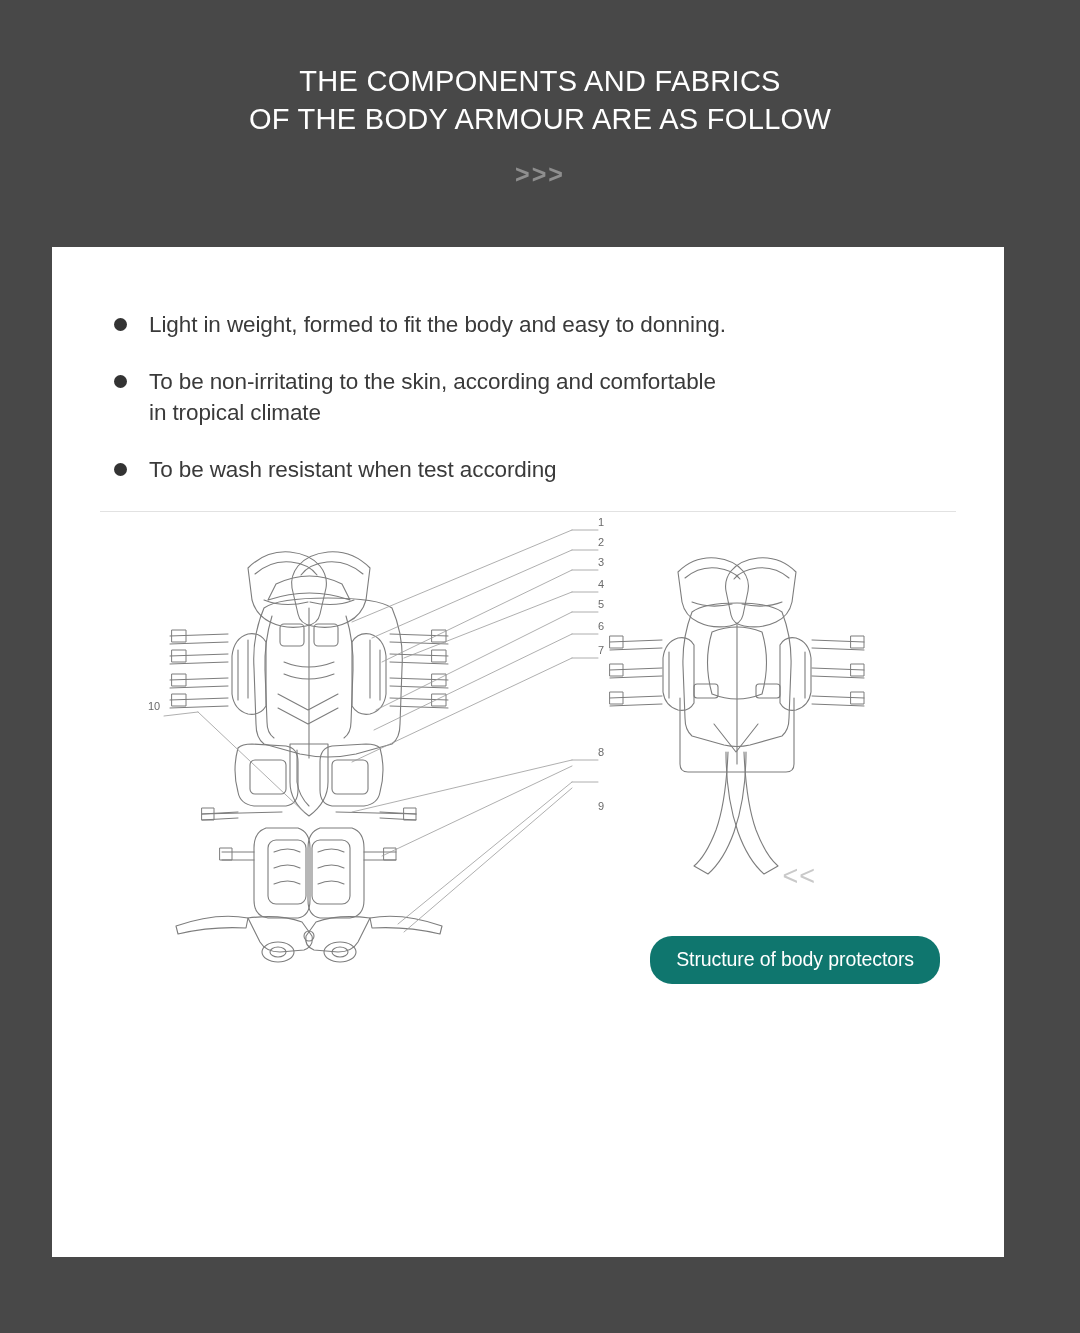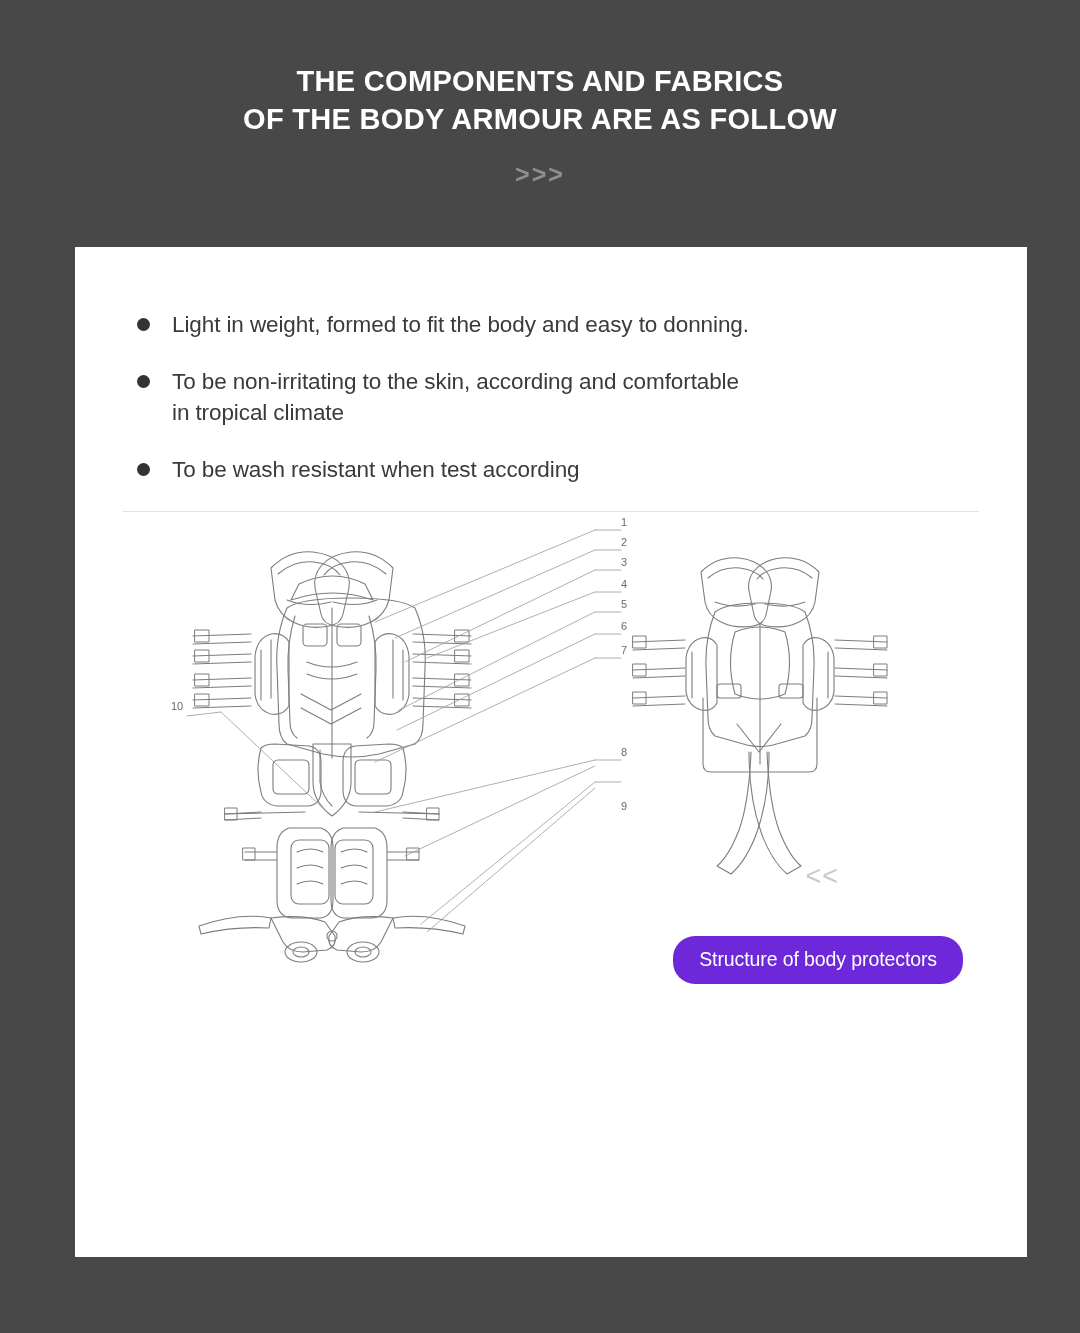--- a/index.html
+++ b/index.html
@@ -21,34 +21,34 @@
   }
   .header {
     padding-top: 62px;
     text-align: center;
   }
   .header-title {
     color: #ffffff;
     font-size: 29px;
     line-height: 38px;
     letter-spacing: 0.3px;
-    font-weight: 700;
+    font-weight: 400;
     white-space: pre-line;
   }
   .chevrons {
     margin-top: 22px;
     text-align: center;
     color: #8e8e8e;
     font-size: 25px;
     letter-spacing: 2px;
     font-weight: 700;
   }
   .card {
     position: absolute;
-    left: 75px;
+    left: 52px;
     top: 247px;
     width: 952px;
     height: 1010px;
     background: #ffffff;
   }
   .bullets {
     padding: 62px 56px 0 62px;
   }
   .bullet-row {
     display: flex;
@@ -81,21 +81,21 @@
     width: 952px;
     height: 520px;
   }
   .figure svg {
     display: block;
   }
   .caption-pill {
     position: absolute;
     right: 64px;
     bottom: 48px;
-    background: #6d28d9;
+    background: #0f766e;
     color: #ffffff;
     font-size: 19.5px;
     padding: 12px 26px 13px 26px;
     border-radius: 22px;
     letter-spacing: -0.1px;
   }
   .back-chevrons {
     position: absolute;
     right: 188px;
     bottom: 140px;

